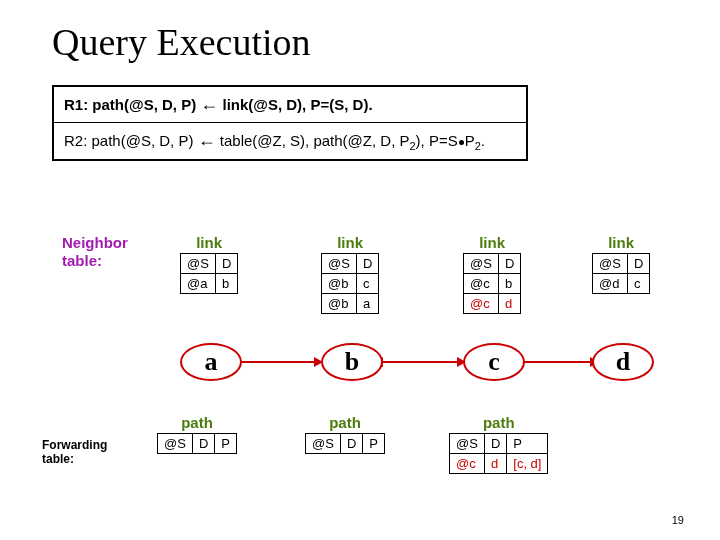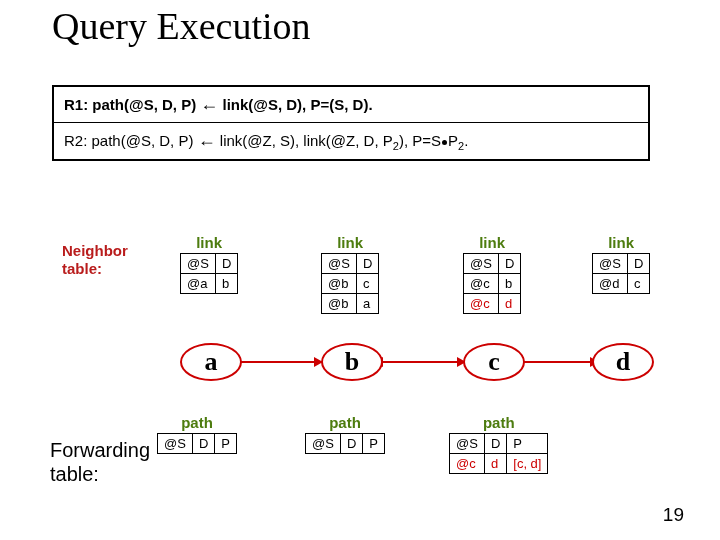--- a/index.html
+++ b/index.html
@@ -9,58 +9,58 @@
     background: #fff;
     font-family: Arial, Verdana, sans-serif;
     position: relative;
     overflow: hidden;
   }
   .title {
     font-size: 38px;
     font-weight: normal;
     color: #000;
     position: absolute;
-    top: 4px;
+    top: 20px;
     left: 52px;
     font-family: "Times New Roman", serif;
   }
   .rules-box {
     position: absolute;
     top: 85px;
     left: 52px;
-    width: 598px;
+    width: 476px;
     border: 2px solid #000;
   }
   .rule-row {
     border-bottom: 1px solid #000;
     padding: 7px 10px;
     font-size: 15px;
     font-family: Verdana, sans-serif;
   }
   .rule-row:last-child { border-bottom: none; }
   .arrow { font-family: "Times New Roman", serif; font-size: 18px; }
   .sub { font-size: 11px; vertical-align: sub; }
   .dot { display:inline-block; width:5px; height:5px; background:#000; border-radius:50%; vertical-align: middle; margin: 0 1px; }
   
   .label-neighbor {
     position: absolute;
-    top: 242px;
+    top: 234px;
     left: 62px;
     font-size: 15px;
     font-weight: bold;
-    color: #b91c1c;
+    color: #a21caf;
     font-family: Verdana, sans-serif;
     line-height: 1.2;
   }
   .label-forwarding {
     position: absolute;
     top: 438px;
-    left: 50px;
-    font-size: 20px;
-    font-weight: normal;
+    left: 42px;
+    font-size: 12px;
+    font-weight: bold;
     color: #000;
     font-family: Verdana, sans-serif;
     line-height: 1.2;
   }
   
   .tbl {
     position: absolute;
     border-collapse: collapse;
     font-family: Verdana, sans-serif;
   }
@@ -109,40 +109,40 @@
     border-top: 5px solid transparent;
     border-bottom: 5px solid transparent;
   }
   .connector .arrowhead-l { left: -1px; border-right: 9px solid #c00; }
   .connector .arrowhead-r { right: -1px; border-left: 9px solid #c00; }
   
   .slidenum {
     position: absolute;
     bottom: 14px;
     right: 36px;
-    font-size: 19px;
+    font-size: 11px;
     color: #000;
     font-family: Verdana, sans-serif;
   }
 </style>
 </head>
 <body>
 
 <div class="title">Query Execution</div>
 
 <div class="rules-box">
   <div class="rule-row">
     <b><span>R1:</span> <span>path(@S, D, P)</span></b>
     <span class="arrow">←</span>
     <b><span>link(@S, D), P=(S, D).</span></b>
   </div>
   <div class="rule-row">
     <span>R2:</span> <span>path(@S, D, P)</span>
     <span class="arrow">←</span>
-    <span>link(@Z, S), link(@Z, D, P</span><span class="sub">2</span><span>), P=S</span><span class="dot"></span><span>P</span><span class="sub">2</span><span>.</span>
+    <span>table(@Z, S), path(@Z, D, P</span><span class="sub">2</span><span>), P=S</span><span class="dot"></span><span>P</span><span class="sub">2</span><span>.</span>
   </div>
 </div>
 
 <div class="label-neighbor">
   <span>Neighbor</span><br><span>table:</span>
 </div>
 
 <div class="label-forwarding">
   <span>Forwarding</span><br><span>table:</span>
 </div>

